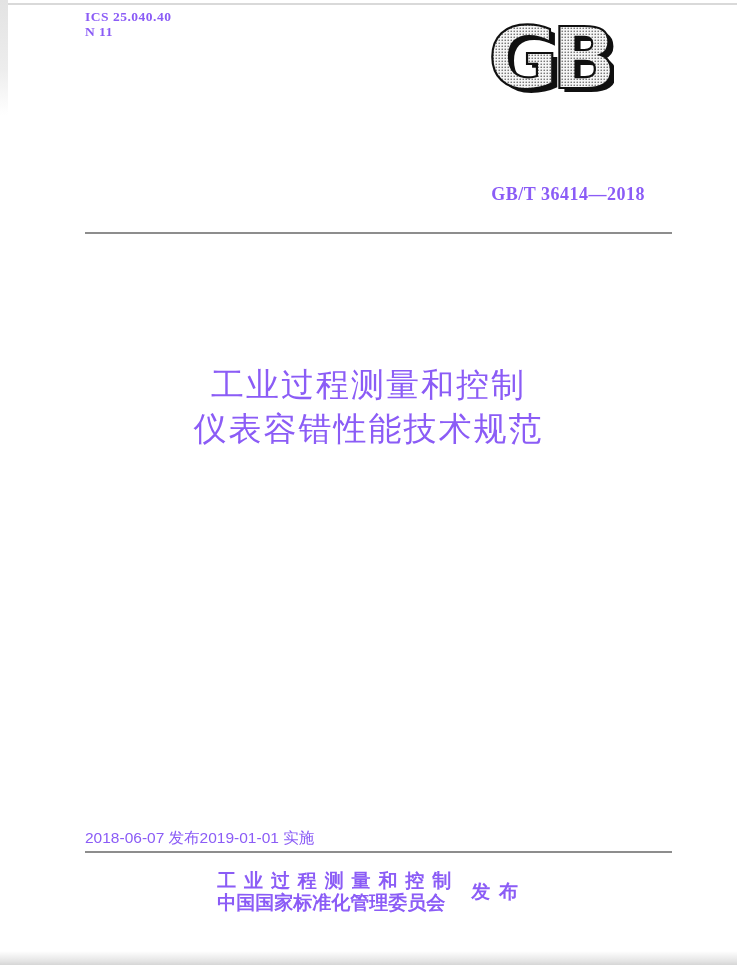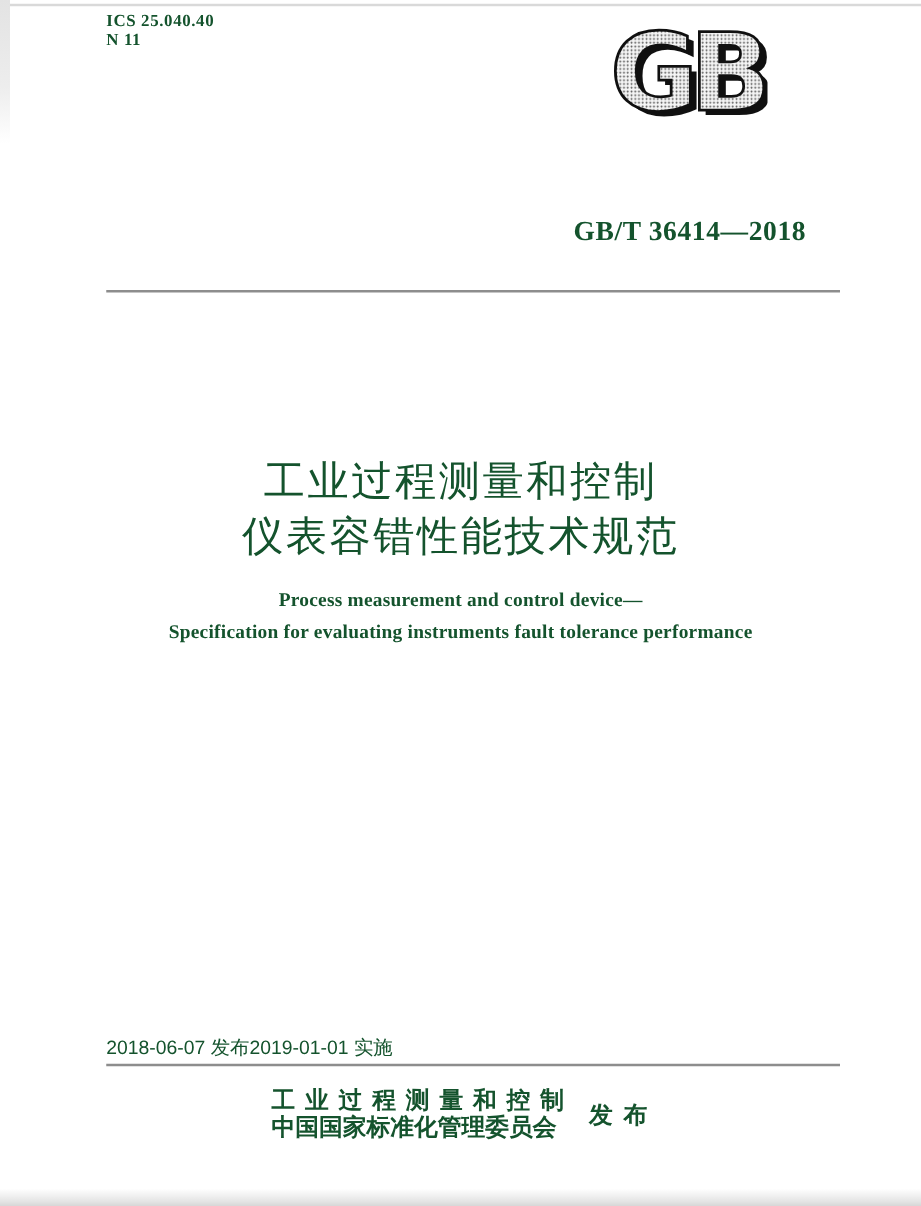--- a/index.html
+++ b/index.html
@@ -1,42 +1,42 @@
 <!DOCTYPE html>
 <html><head>
 <meta charset="utf-8">
 <style>
   html,body { margin:0; padding:0; }
   body { background:#ffffff; }
   .page {
     position:relative; width:737px; height:965px;
     background:#ffffff; overflow:hidden;
-    font-family:"Liberation Serif", serif; color:#14532d;
+    font-family:"Liberation Serif", serif; color:#8b5cf6;
   }
   
   .top-edge-line { position:absolute; top:3px; left:0; width:737px; height:2px; background:#d9d9d9; }
   .left-edge-strip { position:absolute; top:0; left:0; width:8px; height:115px;
     background:linear-gradient(to bottom, #e3e3e3 0%, #ededed 60%, rgba(237,237,237,0) 100%); }
   .bottom-edge-band { position:absolute; bottom:0; left:0; width:737px; height:14px;
     background:linear-gradient(to bottom, rgba(0,0,0,0) 0%, rgba(0,0,0,0.10) 70%, rgba(0,0,0,0.16) 100%); }
 
   .ics-block {
     position:absolute; left:85px; top:9px;
     font-weight:bold; font-size:13.5px; line-height:15px; letter-spacing:0.5px;
   }
   .gb-logo { position:absolute; left:486px; top:18px; }
 
   .std-title {
     position:absolute; left:85px; top:114px; width:587px;
     font-size:41px; font-weight:bold; line-height:44px; white-space:nowrap;
     text-align:justify; text-align-last:justify; text-justify:inter-character;
   }
   .std-code {
-    position:absolute; top:172px; right:92px;
-    font-size:22px; font-weight:bold; letter-spacing:0.5px;
+    position:absolute; top:184px; right:92px;
+    font-size:18px; font-weight:bold; letter-spacing:0.5px;
   }
   .rule { position:absolute; left:85px; width:587px; height:2px; background:#8d8d8d; }
   .rule-top { top:232px; }
   .rule-bottom { top:851px; }
 
   .title-cn {
     position:absolute; top:363px; left:0; width:737px; text-align:center;
     font-family:"Liberation Sans", sans-serif; font-weight:normal;
     font-size:33px; line-height:44px; letter-spacing:2px;
   }
@@ -89,24 +89,20 @@
 
   <div class="std-code">GB/T 36414—2018</div>
 
   <div class="rule rule-top"></div>
 
   <div class="title-cn">
     <div>工业过程测量和控制</div>
     <div>仪表容错性能技术规范</div>
   </div>
 
-  <div class="title-en">
-    <div>Process measurement and control device—</div>
-    <div>Specification for evaluating instruments fault tolerance performance</div>
-  </div>
 
   <div class="dates-row">
     <span>2018-06-07 发布</span>
     <span>2019-01-01 实施</span>
   </div>
 
   <div class="rule rule-bottom"></div>
 
   <div class="issuer-block">
     <div class="issuer-lines">

